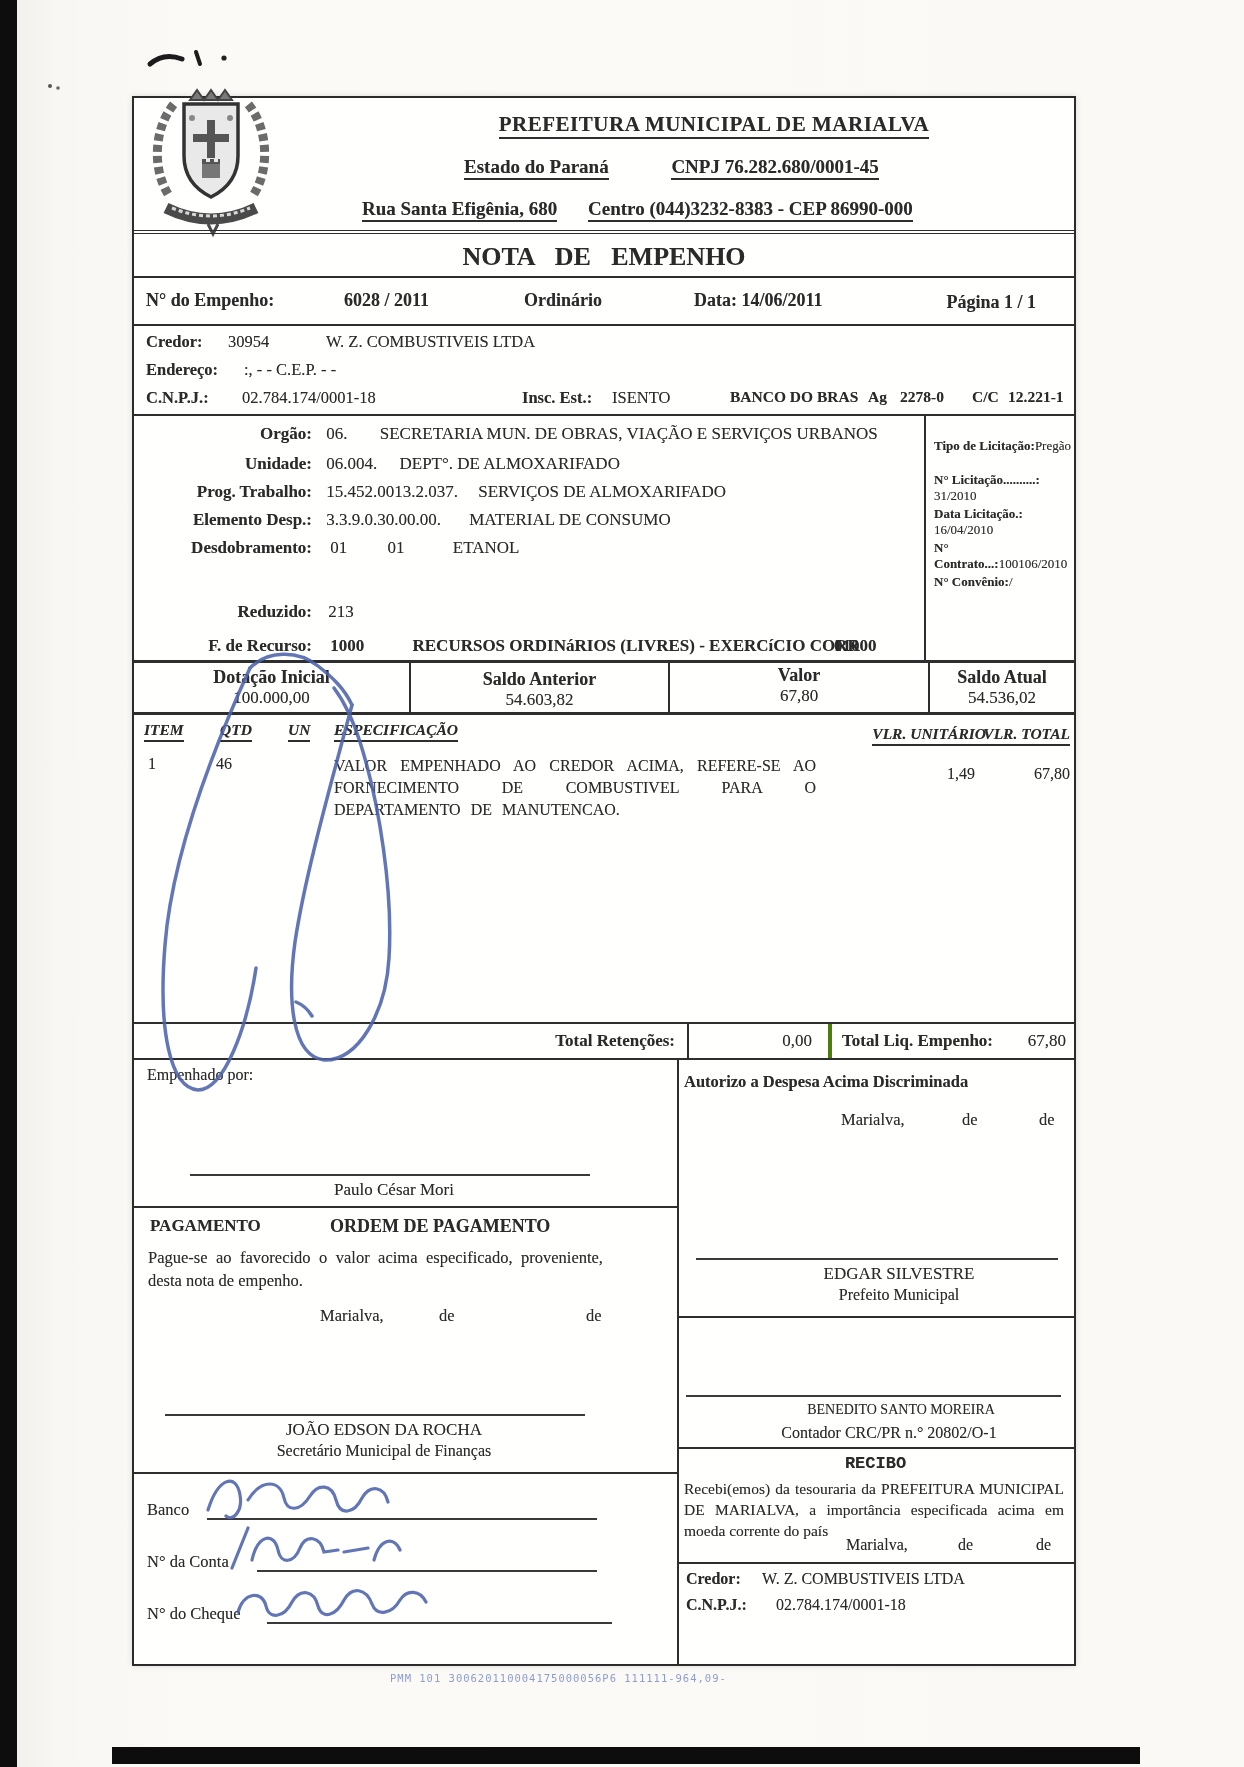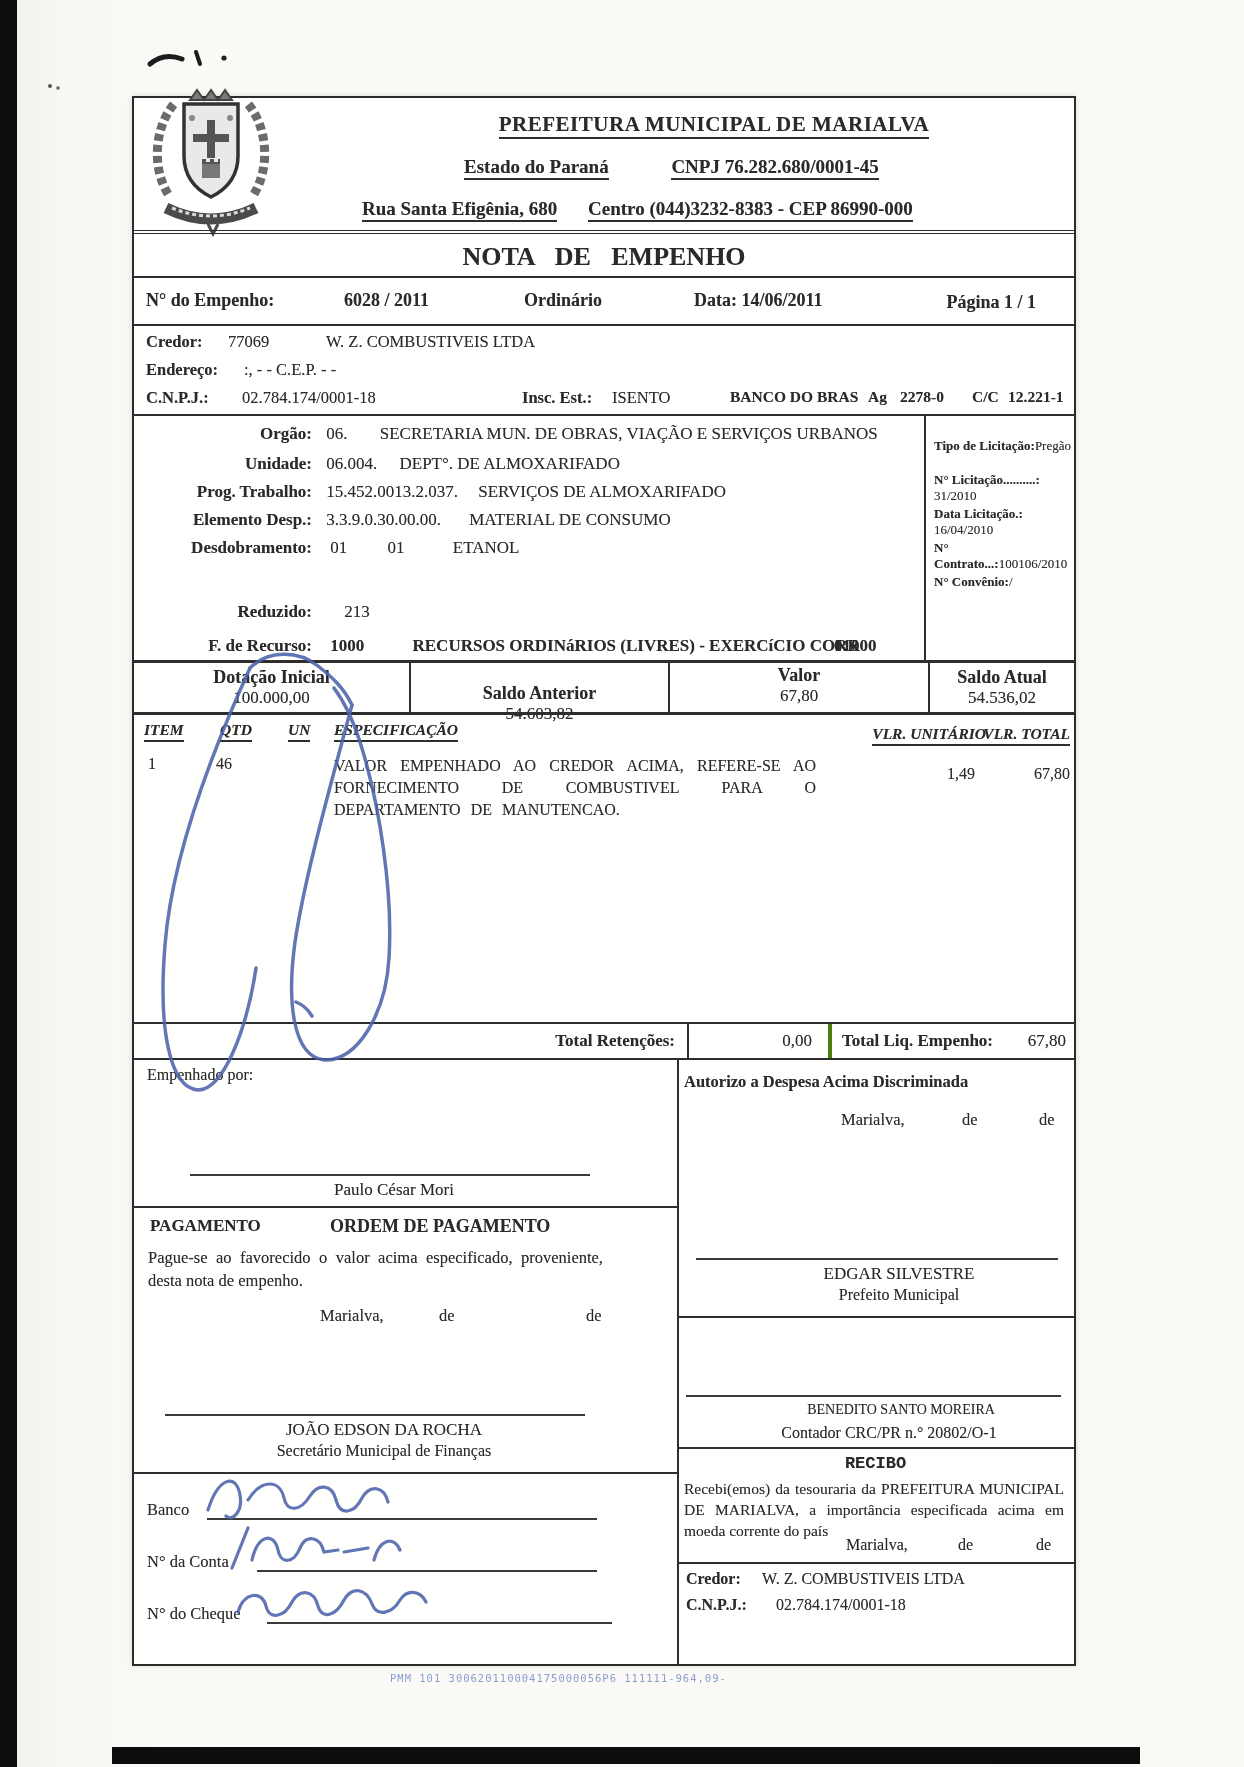--- a/index.html
+++ b/index.html
@@ -90,21 +90,21 @@
     <div class="sec bt2" style="top:178px;height:48px;font-size:18px;">
       <span class="abs ink b" style="left:12px;top:12px;">N° do Empenho:</span>
       <span class="abs ink b" style="left:210px;top:12px;">6028 / 2011</span>
       <span class="abs ink b" style="left:390px;top:12px;">Ordinário</span>
       <span class="abs ink b" style="left:560px;top:12px;">Data: 14/06/2011</span>
       <span class="abs ink b" style="right:38px;top:14px;">Página  1 / 1</span>
     </div>
 
     <div class="sec bt2" style="top:226px;height:90px;font-size:16.5px;">
       <span class="abs ink b" style="left:12px;top:6px;">Credor:</span>
-      <span class="abs ink" style="left:94px;top:6px;">77069</span>
+      <span class="abs ink" style="left:94px;top:6px;">30954</span>
       <span class="abs ink" style="left:192px;top:6px;">W. Z. COMBUSTIVEIS LTDA</span>
       <span class="abs ink b" style="left:12px;top:34px;">Endereço:</span>
       <span class="abs ink" style="left:110px;top:34px;">:, - -  C.E.P.  -  -</span>
       <span class="abs ink b" style="left:12px;top:62px;">C.N.P.J.:</span>
       <span class="abs ink" style="left:108px;top:62px;">02.784.174/0001-18</span>
       <span class="abs ink b" style="left:388px;top:62px;">Insc. Est.:</span>
       <span class="abs ink" style="left:478px;top:62px;">ISENTO</span>
       <span class="abs ink b" style="left:596px;top:62px;font-size:15.5px;">BANCO DO BRAS</span>
       <span class="abs ink b" style="left:734px;top:62px;font-size:15.5px;">Ag</span>
       <span class="abs ink b" style="left:766px;top:62px;font-size:15.5px;">2278-0</span>
@@ -134,21 +134,21 @@
         <span class="ink" style="margin-left:24px;">MATERIAL DE CONSUMO</span>
       </div>
       <div class="abs" style="left:0;top:122px;width:780px;">
         <span class="ink b" style="display:inline-block;width:178px;text-align:right;">Desdobramento:</span>
         <span class="ink" style="margin-left:14px;">01</span>
         <span class="ink" style="margin-left:36px;">01</span>
         <span class="ink" style="margin-left:44px;">ETANOL</span>
       </div>
       <div class="abs" style="left:0;top:186px;width:780px;">
         <span class="ink b" style="display:inline-block;width:178px;text-align:right;">Reduzido:</span>
-        <span class="ink" style="margin-left:28px;">213</span>
+        <span class="ink" style="margin-left:12px;">213</span>
       </div>
       <div class="abs" style="left:0;top:220px;width:780px;">
         <span class="ink b" style="display:inline-block;width:178px;text-align:right;">F. de Recurso:</span>
         <span class="ink b" style="margin-left:14px;">1000</span>
         <span class="ink b" style="margin-left:44px;">RECURSOS ORDINáRIOS (LIVRES) - EXERCíCIO CORR</span>
       </div>
       <span class="abs ink b" style="left:700px;top:220px;">01000</span>
 
       <div class="abs bl2 small-panel" style="left:790px;top:0;width:150px;height:246px;">
         <div class="abs ink" style="left:8px;top:22px;">
@@ -168,21 +168,21 @@
         </div>
       </div>
     </div>
 
     <div class="sec bt3" style="top:562px;height:52px;display:flex;">
       <div style="width:275px;" class="ctr">
         <div class="ink b" style="font-size:18px;padding-top:4px;">Dotação Inicial</div>
         <div class="ink" style="font-size:17px;">100.000,00</div>
       </div>
       <div style="width:257px;border-left:2px solid #2e2e2e;" class="ctr">
-        <div class="ink b" style="font-size:18px;padding-top:20px;">Saldo Anterior</div>
+        <div class="ink b" style="font-size:18px;padding-top:6px;">Saldo Anterior</div>
         <div class="ink" style="font-size:17px;">54.603,82</div>
       </div>
       <div style="width:258px;border-left:2px solid #2e2e2e;" class="ctr">
         <div class="ink b" style="font-size:18px;padding-top:2px;">Valor</div>
         <div class="ink" style="font-size:17px;">67,80</div>
       </div>
       <div style="flex:1;border-left:2px solid #2e2e2e;" class="ctr">
         <div class="ink b" style="font-size:18px;padding-top:4px;">Saldo Atual</div>
         <div class="ink" style="font-size:17px;">54.536,02</div>
       </div>

